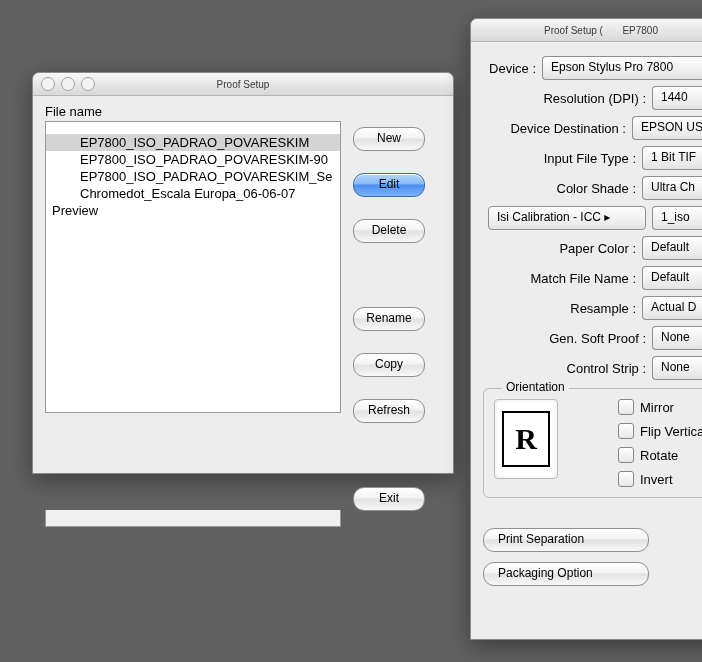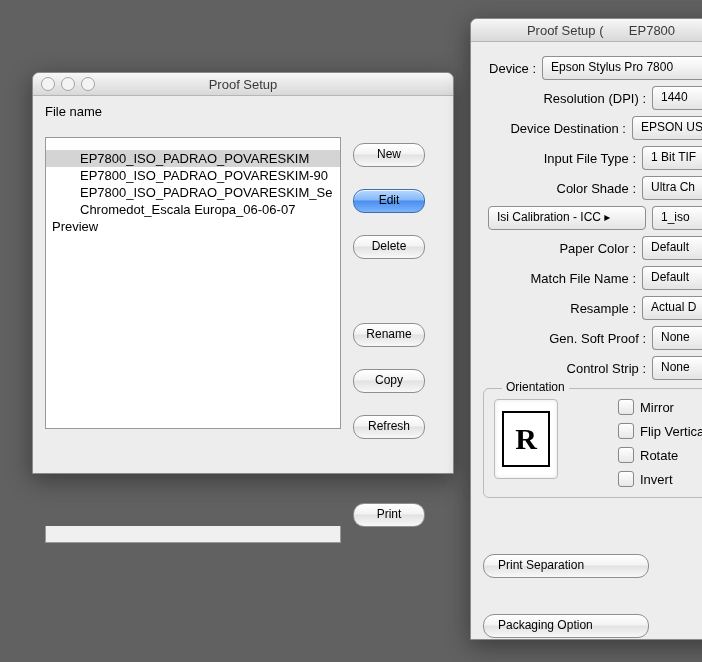--- a/index.html
+++ b/index.html
@@ -25,21 +25,21 @@
   height: 22px;
   border-bottom: 1px solid #b5b5b5;
   background: linear-gradient(#f7f7f7, #d8d8d8);
   border-radius: 7px 7px 0 0;
   position: relative;
   display: flex;
   align-items: center;
   justify-content: center;
 }
 .titlebar .title {
-  font-size: 13px;
+  font-size: 10px;
   color: #3a3a3a;
   text-align: center;
   font-weight: normal;
 }
 .traffic {
   position: absolute;
   left: 8px;
   top: 4px;
   display: flex;
   gap: 6px;
@@ -50,21 +50,21 @@
   border-radius: 50%;
   background: #f4f4f4;
   border: 1px solid #a3a3a3;
 }
 .winbody {
   padding: 8px 12px 12px 12px;
 }
 .label {
   font-size: 13px;
   color: #000;
-  margin-bottom: 18px;
+  margin-bottom: 2px;
 }
 .filelist-wrap {
   display: flex;
   gap: 12px;
 }
 .filelist {
   width: 294px;
   height: 290px;
   background: #fff;
   border: 1px solid #999;
@@ -112,21 +112,20 @@
   text-align: center;
   line-height: 20px;
   color: #000;
   cursor: default;
   box-shadow: inset 0 1px 0 rgba(255,255,255,0.8);
 }
 .aquabtn.wide {
   width: 150px;
   text-align: left;
   padding-left: 14px;
-  margin-top: 26px;
 }
 .aquabtn.primary {
   background: linear-gradient(#b8d9ff 0%, #86b9f8 45%, #4a8ef0 50%, #7db4fb 100%);
   border: 1px solid #3b6db5;
   color: #000;
 }
 .spacer {
   height: 20px;
 }
 
@@ -266,21 +265,21 @@
       </div>
       <div class="buttoncol">
         <div class="aquabtn">New</div>
         <div class="aquabtn primary">Edit</div>
         <div class="aquabtn">Delete</div>
         <div class="spacer"></div>
         <div class="aquabtn">Rename</div>
         <div class="aquabtn">Copy</div>
         <div class="aquabtn">Refresh</div>
         <div class="spacer"></div>
-        <div class="aquabtn">Print</div>
+        <div class="aquabtn">Exit</div>
       </div>
     </div>
   </div>
 </div>
 
 <div class="window rightwin">
   <div class="titlebar">
     <div class="title">
       <span>Proof Setup (</span>
       &nbsp;&nbsp;&nbsp;&nbsp;&nbsp;

